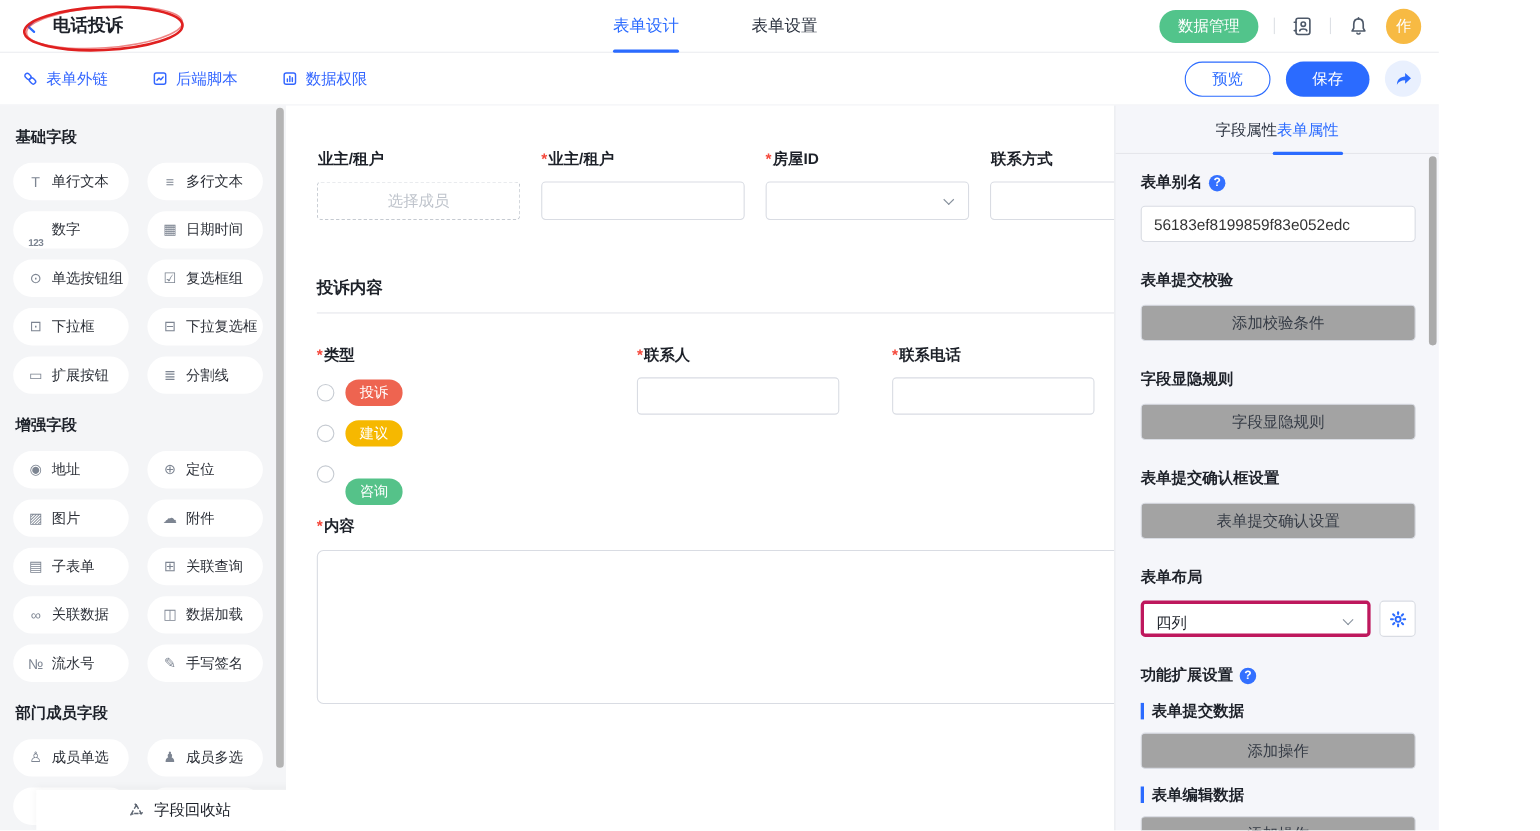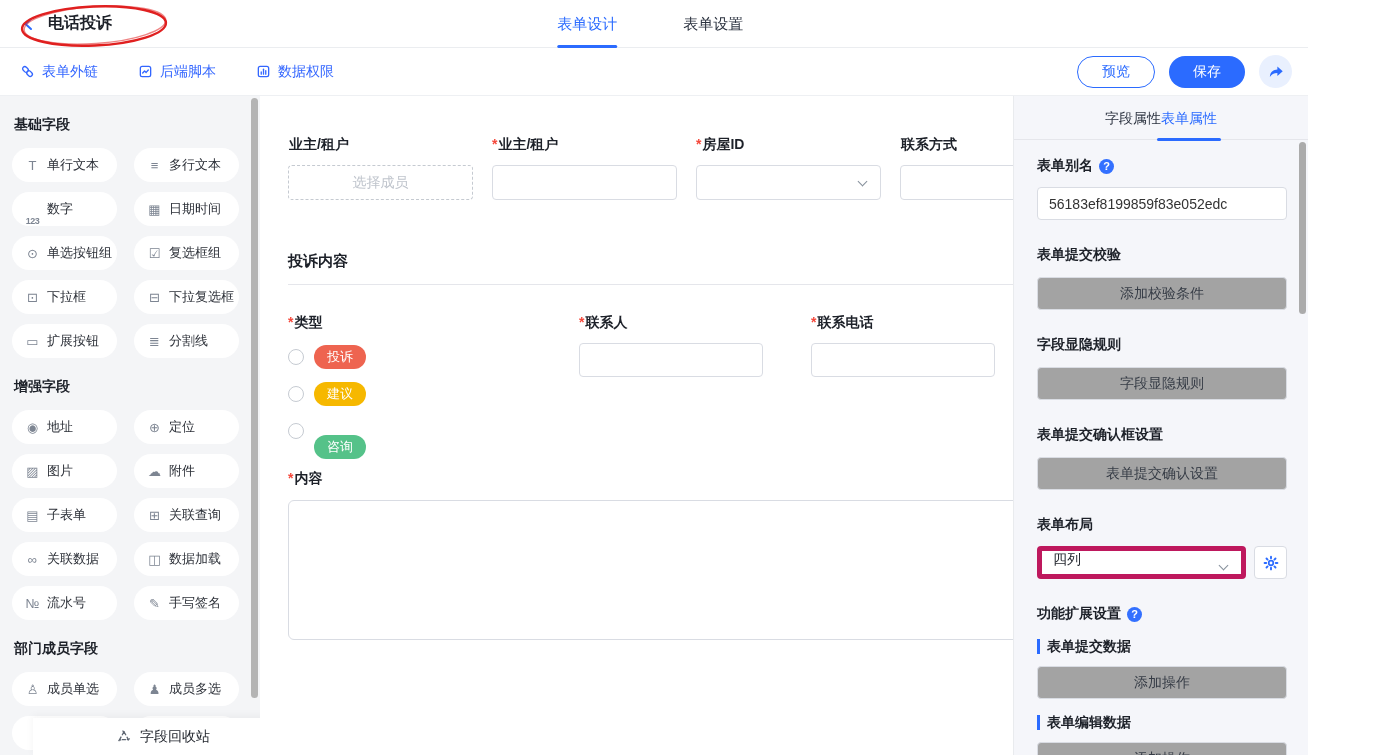--- a/index.html
+++ b/index.html
@@ -72,21 +72,21 @@
   .ptab { height:44px; line-height:44px; font-size:14px; color:#2c3340; cursor:pointer; position:relative; }
   .ptab.active { color:#2b6bff; }
   .ptab.active::after { content:""; position:absolute; left:-4px; right:-4px; bottom:-1px; height:3px; background:#2b6bff; border-radius:2px; }
   .props-body { padding:17px 21px 0 23px; }
   .plabel { font-size:14px; font-weight:bold; color:#1d2129; display:flex; align-items:center; gap:6px; }
   .help { width:15px; height:15px; border-radius:50%; background:#3370ff; color:#fff; font-size:11px; font-weight:bold; display:inline-flex; align-items:center; justify-content:center; cursor:pointer; }
   .pinput { margin-top:12px; width:100%; height:33px; border:1px solid #d9dce3; border-radius:4px; background:#fff; font-size:14px; color:#333; padding:0 11px; font-family:inherit; }
   .pbtn { margin-top:13px; width:100%; height:33px; border:1px solid #d9dce3; border-radius:4px; background:#a3a3a3; font-size:14px; color:#363c46; cursor:pointer; font-family:Liberation Mono, monospace; }
   .mt26 { margin-top:26px; }
   .layout-row { margin-top:12px; display:flex; gap:8px; }
-  .pselect { flex:1; height:33px; border:5px solid #be185d; border-radius:4px; background:#fff; position:relative; font-size:14px; color:#1d2129; display:flex; align-items:flex-start; padding:0 11px; cursor:pointer; }
+  .pselect { flex:1; height:33px; border:3px solid #be185d; border-radius:4px; background:#fff; position:relative; font-size:14px; color:#1d2129; display:flex; align-items:flex-end; padding:0 11px; cursor:pointer; }
   .pselect .chev { top:11px; }
   .gear-btn { width:33px; height:33px; border:1px solid #d9dce3; border-radius:4px; background:#fff; display:inline-flex; align-items:center; justify-content:center; cursor:pointer; flex:0 0 33px; }
   .sub-label { margin-top:16px; font-size:14px; font-weight:bold; color:#1d2129; border-left:3px solid #2b6bff; padding-left:7px; line-height:15px; }
   .pr-scroll { position:absolute; top:46px; right:2px; width:7px; height:172px; background:#ababab; border-radius:4px; }
 </style>
 </head>
 <body>
 
 <div class="app">
 
@@ -100,20 +100,42 @@
       <span class="doc-title">电话投诉</span>
       <svg class="annotation" width="176" height="60" viewBox="0 0 176 60">
         <ellipse cx="88" cy="31" rx="72" ry="19.5" fill="none" stroke="#e02020" stroke-width="2.4" transform="rotate(-2.5 88 31)"></ellipse>
         <ellipse cx="89" cy="30" rx="71" ry="18.5" fill="none" stroke="#e02020" stroke-width="1.4" opacity="0.55" transform="rotate(-4 89 30)"></ellipse>
       </svg>
     </div>
     <nav class="tb-tabs">
       <div class="tab active">表单设计</div>
       <div class="tab">表单设置</div>
     </nav>
+    <div class="tb-right">
+      <button class="btn-green">数据管理</button>
+      <span class="vdiv"></span>
+      <span class="hicon">
+        <svg width="20" height="20" viewBox="0 0 20 20" fill="none" stroke="#4e5969" stroke-width="1.5" stroke-linecap="round" stroke-linejoin="round">
+          <rect x="4.2" y="2.6" width="12.6" height="14.8" rx="2"></rect>
+          <line x1="4.2" y1="6.2" x2="2.6" y2="6.2"></line>
+            <line x1="4.2" y1="13.8" x2="2.6" y2="13.8"></line>
+          <circle cx="10.8" cy="8" r="2"></circle>
+          <path d="M7.6 14 C8.2 11.8 13.4 11.8 14 14"></path>
+        </svg>
+      </span>
+      <span class="vdiv"></span>
+      <span class="hicon">
+        <svg width="20" height="20" viewBox="0 0 20 20" fill="none" stroke="#4e5969" stroke-width="1.5" stroke-linecap="round" stroke-linejoin="round">
+          <path d="M10 3.2 C7.2 3.2 5.7 5.5 5.7 8.2 V11.6 L4.2 14.2 H15.8 L14.3 11.6 V8.2 C14.3 5.5 12.8 3.2 10 3.2 Z"></path>
+          <path d="M8.6 16.2 C9 17.1 11 17.1 11.4 16.2"></path>
+          <line x1="10" y1="3.2" x2="10" y2="2.2"></line>
+        </svg>
+      </span>
+      <span class="avatar">作</span>
+    </div>
   </header>
 
   <div class="toolbar">
     <div class="tool-links">
       <span class="tool-link">
         <svg width="15" height="15" viewBox="0 0 16 16" fill="none" stroke="#3366ff" stroke-width="1.4">
           <g transform="rotate(45 8 8)">
               <rect x="1.6" y="5.7" width="6.6" height="4.6" rx="2.3"></rect>
               <rect x="7.8" y="5.7" width="6.6" height="4.6" rx="2.3"></rect>
             </g>

